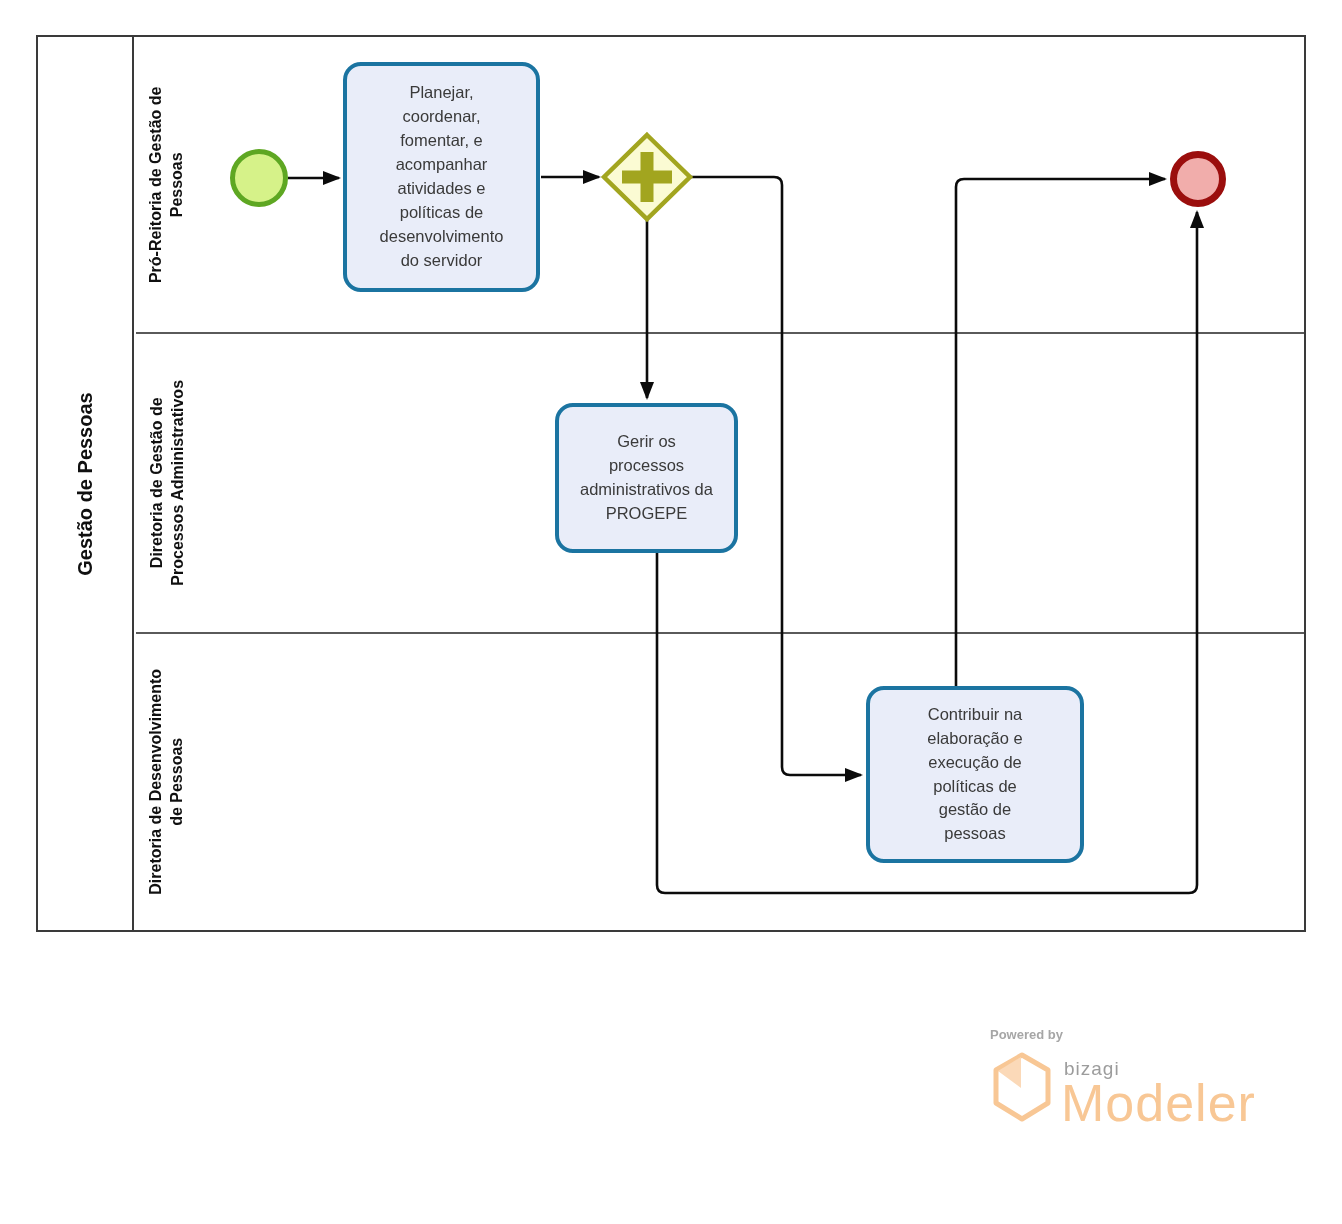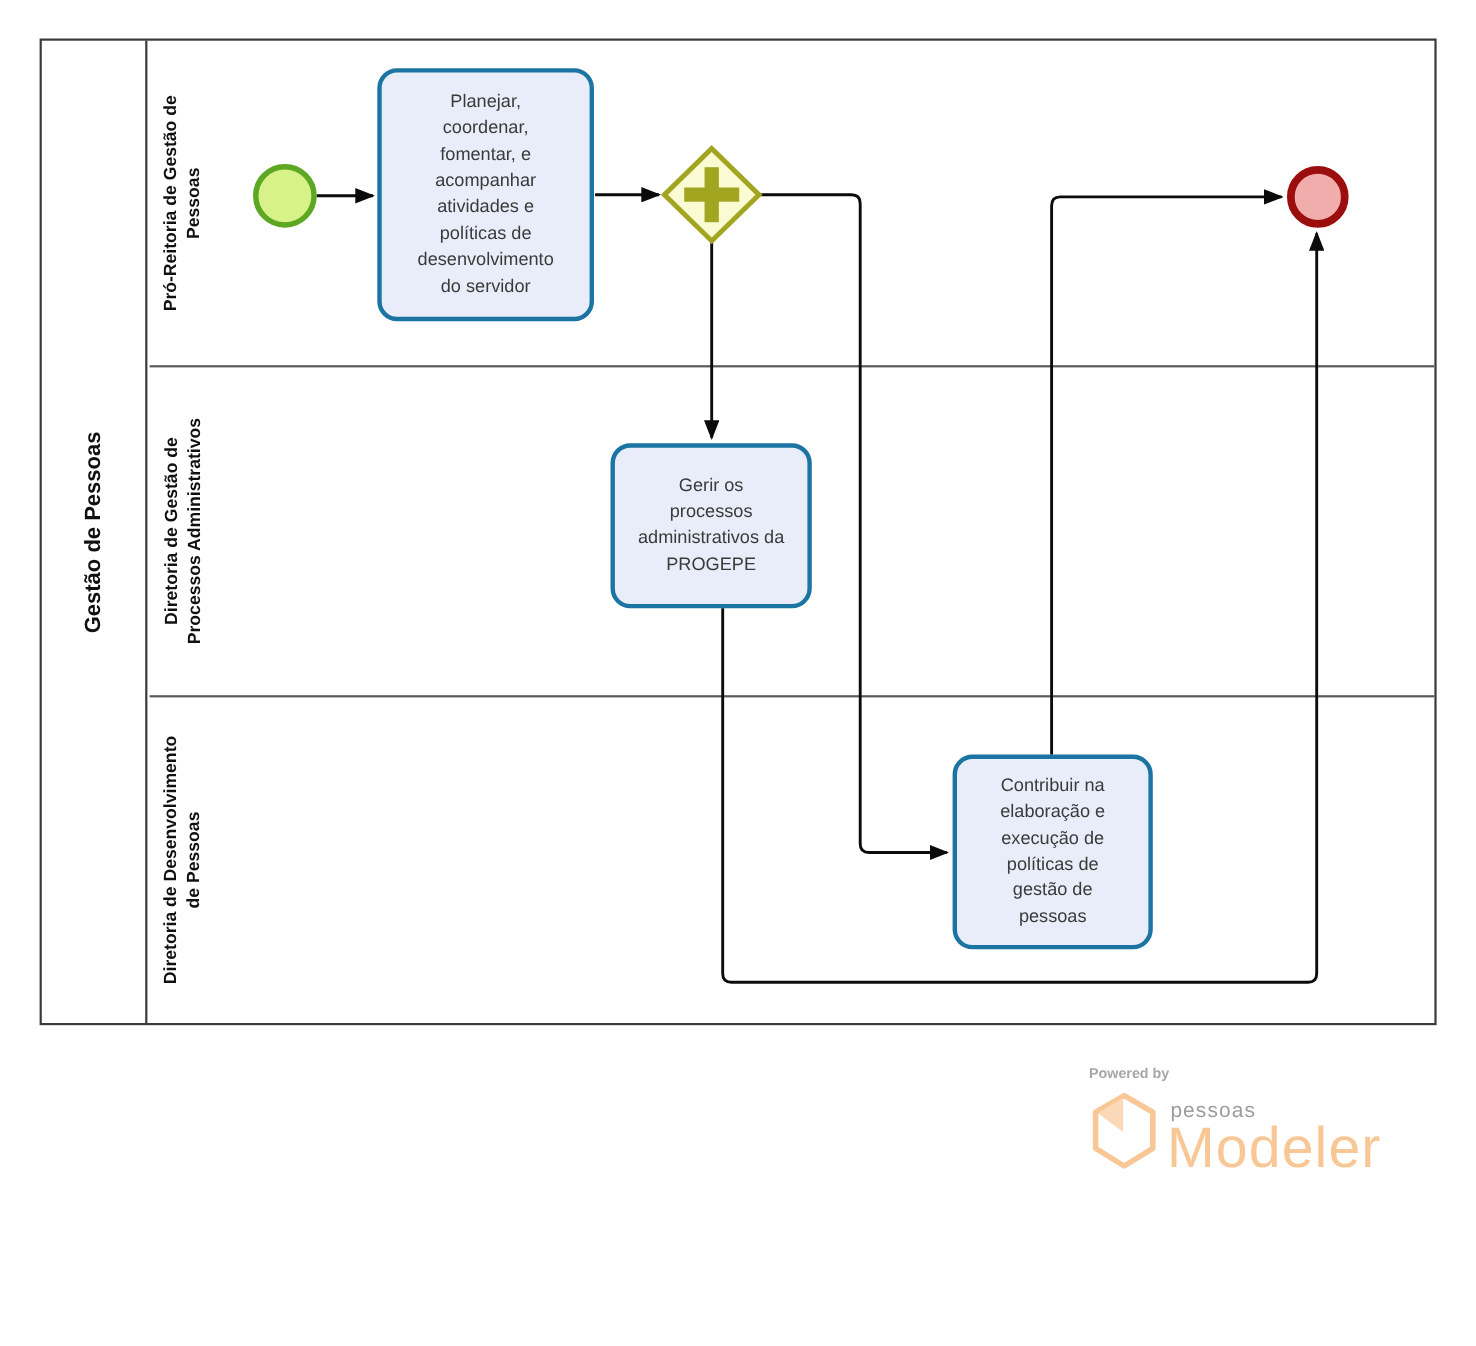--- a/index.html
+++ b/index.html
@@ -39,38 +39,38 @@
   #lane3-label-text { width:234px; }
   
   .task {
     position:absolute; box-sizing:border-box;
     background:var(--task-fill); border:4px solid var(--task-border);
     border-radius:18px; display:flex; align-items:center; justify-content:center;
     text-align:center; color:var(--task-text); font-size:16.5px; line-height:1.45;
   }
   #task-planejar   { left:343px; top:62px;  width:197px; height:230px; padding:0 33px;text-align:center; }
   #task-gerir      { left:555px; top:403px; width:183px; height:150px; padding:0 20px; }
-  #task-contribuir { left:866px; top:686px; width:182px; height:177px; padding:0 37px; }
+  #task-contribuir { left:866px; top:686px; width:218px; height:177px; padding:0 37px; }
   .event { position:absolute; border-radius:50%; box-sizing:border-box; }
   #start-event {
     left:230px; top:149px; width:58px; height:58px;
     background:var(--start-fill); border:5px solid var(--start-border);
   }
   #end-event {
     left:1170px; top:151px; width:56px; height:56px;
     background:var(--end-fill); border:7px solid var(--end-border);
   }
   
   #flow-layer { position:absolute; left:0; top:0; width:1342px; height:1224px; pointer-events:none; }
   .flow { fill:none; stroke:var(--flow-color); stroke-width:2.6px; }
   .gw-diamond { fill:var(--gateway-fill); stroke:var(--gateway-border); stroke-width:4.5px; stroke-linejoin:miter; }
   .gw-plus { stroke:var(--gateway-border); stroke-width:13px; }
   .arrowhead { fill:var(--flow-color); }
   
-  #branding { position:absolute; left:988px; top:966px; width:260px; height:110px;text-decoration:underline; }
+  #branding { position:absolute; left:988px; top:1025px; width:260px; height:110px;text-decoration:underline; }
   #powered-by { position:absolute; left:2px; top:2px; font-size:13px; font-weight:bold; color:var(--powered-gray); }
   #bizagi-word { position:absolute; left:76px; top:33px; font-size:19px; color:var(--brand-gray); letter-spacing:1px; }
   #modeler-word { position:absolute; left:73px; top:48px; font-size:52px; font-weight:500; color:var(--brand-orange); letter-spacing:1px; }
   #bizagi-hexagon { position:absolute; left:3px; top:26px; }
   .hex-outline { fill:none; stroke:var(--brand-orange); stroke-width:5px; stroke-linejoin:round; }
   .hex-fold { fill:var(--brand-fold); }
 </style>
 </head>
 <body>
 
@@ -128,17 +128,17 @@
       </g>
     </g>
   </svg>
 
   <div id="branding">
     <div id="powered-by">Powered by</div>
     <svg id="bizagi-hexagon" width="62" height="72" viewBox="0 0 62 72" xmlns="http://www.w3.org/2000/svg">
       <polygon class="hex-outline" points="31,4 57,19 57,52 31,68 5,52 5,19"></polygon>
       <polygon class="hex-fold" points="7,20 30,6 30,37"></polygon>
     </svg>
-    <div id="bizagi-word">pessoas</div>
+    <div id="bizagi-word">bizagi</div>
     <div id="modeler-word">Modeler</div>
   </div>
 
 </div>
 
 </body></html>

